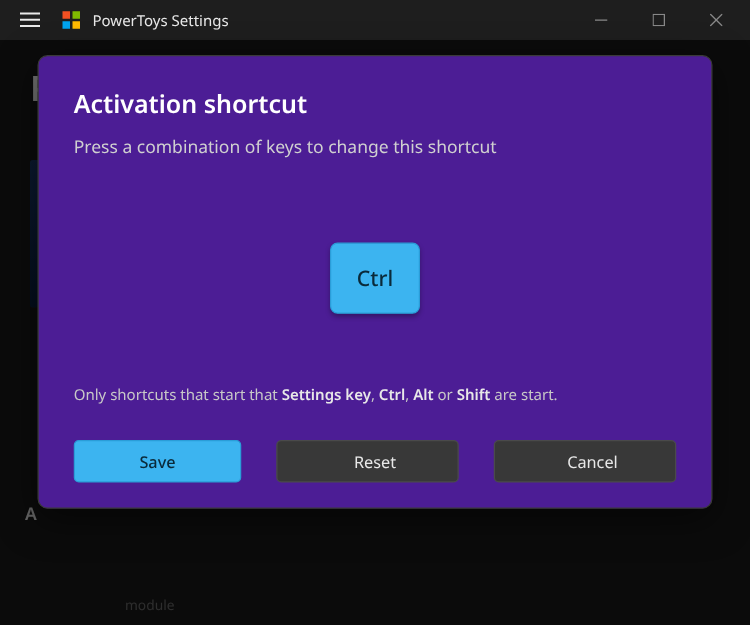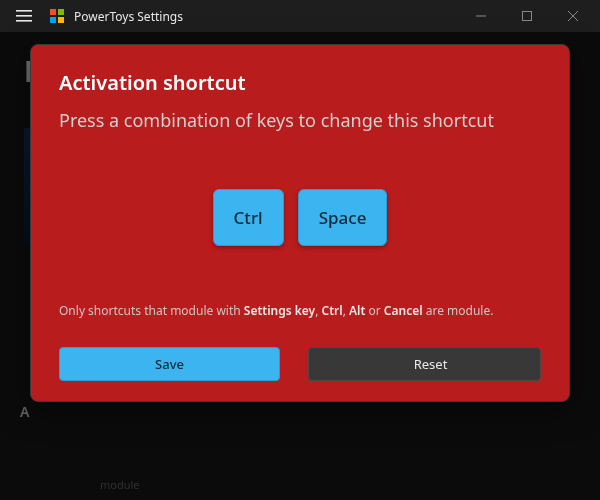--- a/index.html
+++ b/index.html
@@ -15,23 +15,23 @@
   .win-btn { width: 46px; height: 32px; display: flex; align-items: center; justify-content: center; cursor: pointer; }
   .win-btn svg { width: 10px; height: 10px; stroke: #888; stroke-width: 1; fill: none; }
 
   .bg-page { position: absolute; top: 32px; left: 0; right: 0; bottom: 0; padding: 20px 24px; color: #fff; }
   .bg-page h1 { font-size: 28px; font-weight: 600; }
   .bg-a { position: absolute; top: 370px; left: 20px; font-size: 14px; color: #ddd; font-weight: 600; }
   .bg-module { position: absolute; bottom: 8px; left: 100px; font-size: 11px; color: #666; }
   .bg-thumb { position: absolute; top: 96px; left: 24px; width: 8px; height: 118px; background: linear-gradient(#1b3a6b, #0a2142); border-radius: 2px; }
 
   .modal-overlay { position: absolute; top: 32px; left: 0; right: 0; bottom: 0; background: rgba(0,0,0,0.55); display: flex; align-items: flex-start; justify-content: center; padding-top: 12px; }
-  .modal { width: 540px; background: #b91c1c; border: 1px solid #3a3a3a; border-radius: 8px; padding: 24px 28px 20px 28px; display: flex; flex-direction: column; box-shadow: 0 8px 30px rgba(0,0,0,0.5); }
+  .modal { width: 540px; background: #4c1d95; border: 1px solid #3a3a3a; border-radius: 8px; padding: 24px 28px 20px 28px; display: flex; flex-direction: column; box-shadow: 0 8px 30px rgba(0,0,0,0.5); }
   .modal-title { font-size: 20px; font-weight: 600; color: #fff; margin-bottom: 12px; }
-  .modal-sub { font-size: 18px; color: #d0d0d0; }
+  .modal-sub { font-size: 14px; color: #d0d0d0; margin-bottom: 10px; }
 
   .keys-area { height: 170px; display: flex; align-items: center; justify-content: center; gap: 14px; }
   .key { background: #3cb4f0; color: #0a2a3a; font-size: 17px; font-weight: 500; padding: 16px 20px; border-radius: 6px; border: 1px solid #2a9dd8; min-width: 58px; text-align: center; box-shadow: 0 2px 4px rgba(0,0,0,0.3); }
 
   .hint { font-size: 12px; color: #c8c8c8; margin-bottom: 28px; }
   .hint b { font-weight: 600; color: #e8e8e8; }
 
   .button-row { display: flex; gap: 28px; }
   .btn { flex: 1; height: 34px; border-radius: 4px; font-size: 13px; display: flex; align-items: center; justify-content: center; cursor: pointer; user-select: none; }
   .btn-primary { background: #3cb4f0; color: #0a2a3a; border: 1px solid #2a9dd8; font-weight: 500; }
@@ -84,25 +84,25 @@
   <div class="bg-module">module</div>
 </div>
 
 <div class="modal-overlay">
   <div class="modal">
     <div class="modal-title">Activation shortcut</div>
     <div class="modal-sub">Press a combination of keys to change this shortcut</div>
 
     <div class="keys-area">
       <div class="key">Ctrl</div>
-      <div class="key">Space</div>
     </div>
 
     <div class="hint">
-      <span>Only shortcuts that module with </span><b>Settings key</b>, <b>Ctrl</b>, <b>Alt</b> or <b>Cancel</b><span> are module.</span>
+      <span>Only shortcuts that start that </span><b>Settings key</b>, <b>Ctrl</b>, <b>Alt</b> or <b>Shift</b><span> are start.</span>
     </div>
 
     <div class="button-row">
       <div class="btn btn-primary">Save</div>
       <div class="btn btn-secondary">Reset</div>
+      <div class="btn btn-secondary">Cancel</div>
     </div>
   </div>
 </div>
 
 </body></html>

